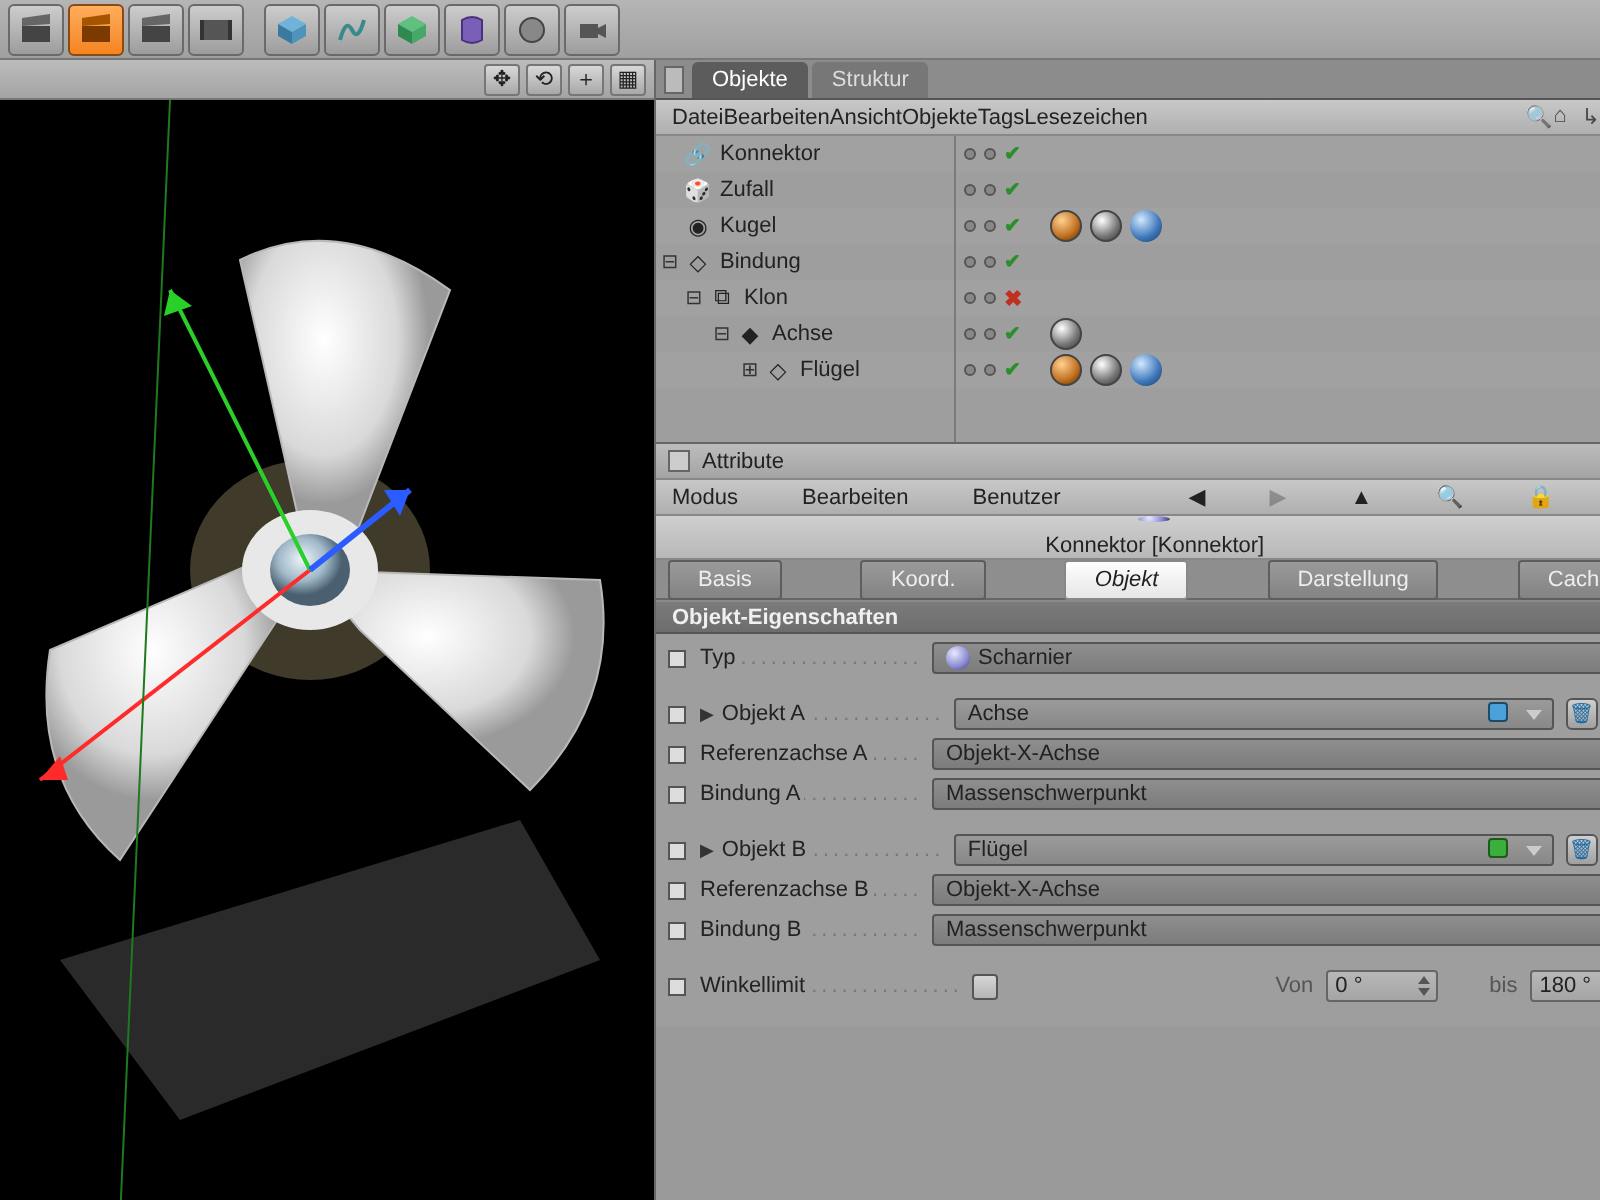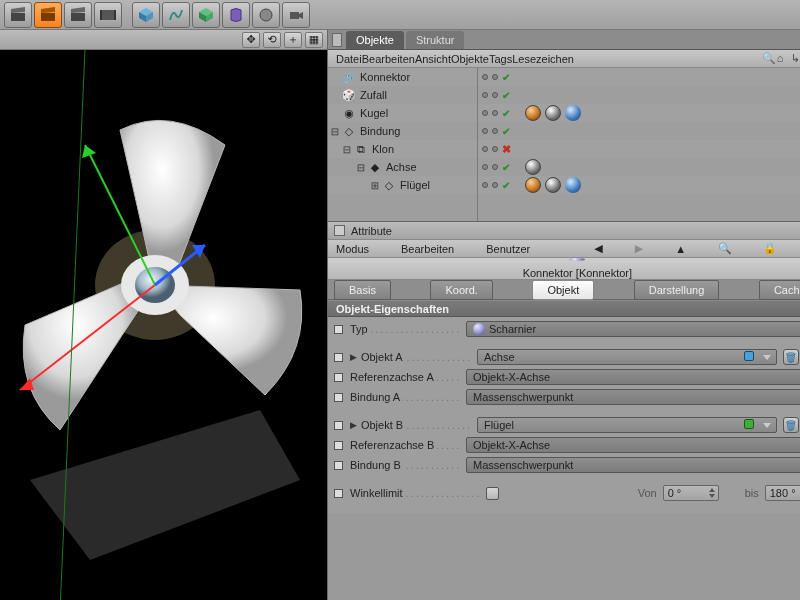--- a/index.html
+++ b/index.html
@@ -46,21 +46,21 @@
 
   
   .attr-title { height:18px; background:linear-gradient(#bcbcbc,#a4a4a4); display:flex; align-items:center; gap:6px; padding:0 6px; border-bottom:1px solid #888;}
   .attr-title .sq { width:11px;height:11px;border:1px solid #666;background:#ccc;}
   .attr-menu { height:18px; background:linear-gradient(#c8c8c8,#afafaf); display:flex; align-items:center; gap:32px; padding:0 8px; border-bottom:1px solid #888;}
   .attr-menu .flex{flex:1;}
   .attr-head { height:22px; background:linear-gradient(#cfcfcf,#b8b8b8); display:flex; align-items:center; gap:6px; padding:0 8px; border-bottom:1px solid #888;flex-direction:column;}
   .attr-head .ico { width:16px;height:16px;border-radius:50%;background:radial-gradient(circle at 35% 30%,#e8e8ff,#8a8ad0 60%,#3a3a70);}
   .attr-tabs { height:20px; background:#8e8e8e; display:flex; align-items:center; gap:3px; padding:2px 6px; border-bottom:1px solid #666;justify-content:space-between;}
   .attr-tab { padding:3px 14px; background:linear-gradient(#9a9a9a,#838383); color:#eee; border:1px solid #5d5d5d; border-radius:2px; cursor:pointer;}
-  .attr-tab.active { background:linear-gradient(#fefefe,#e6e6e6); color:#222; border-color:#888;}
+  .attr-tab.active { background:linear-gradient(#fefefe,#e6e6e6); color:#222; border-color:#888;font-style:italic;}
   .section-head { height:17px; background:linear-gradient(#7b7b7b,#6d6d6d); color:#f0f0f0; font-weight:bold; display:flex; align-items:center; padding:0 8px; border-top:1px solid #8a8a8a; border-bottom:1px solid #555;}
   .attr-body { background:#9e9e9e; padding:2px 6px 10px 6px; }
   .prow { display:flex; align-items:center; height:20px; gap:6px; }
   .prow .disc { width:9px;height:9px;border:1px solid #555;background:#ddd; margin-right:1px; flex:none;}
   .prow .arrow { color:#333; font-size:9px; margin-right:-2px;}
   .prow .plabel { width:110px; white-space:nowrap; overflow:hidden; position:relative;}
   .prow .plabel::after { content:"........................................"; color:#777; letter-spacing:2px; position:absolute; left:0; right:0; overflow:hidden; z-index:0;}
   .prow .plabel span { background:#9e9e9e; position:relative; z-index:1; padding-right:2px;}
   .dd { flex:1; height:16px; background:linear-gradient(#8e8e8e,#7c7c7c); border:1px solid #555; border-radius:2px; color:#eee; display:flex; align-items:center; padding:0 6px; position:relative; cursor:pointer;}
   .dd::after { content:""; position:absolute; right:5px; top:5px; border-left:4px solid transparent; border-right:4px solid transparent; border-top:5px solid #ccc;}

